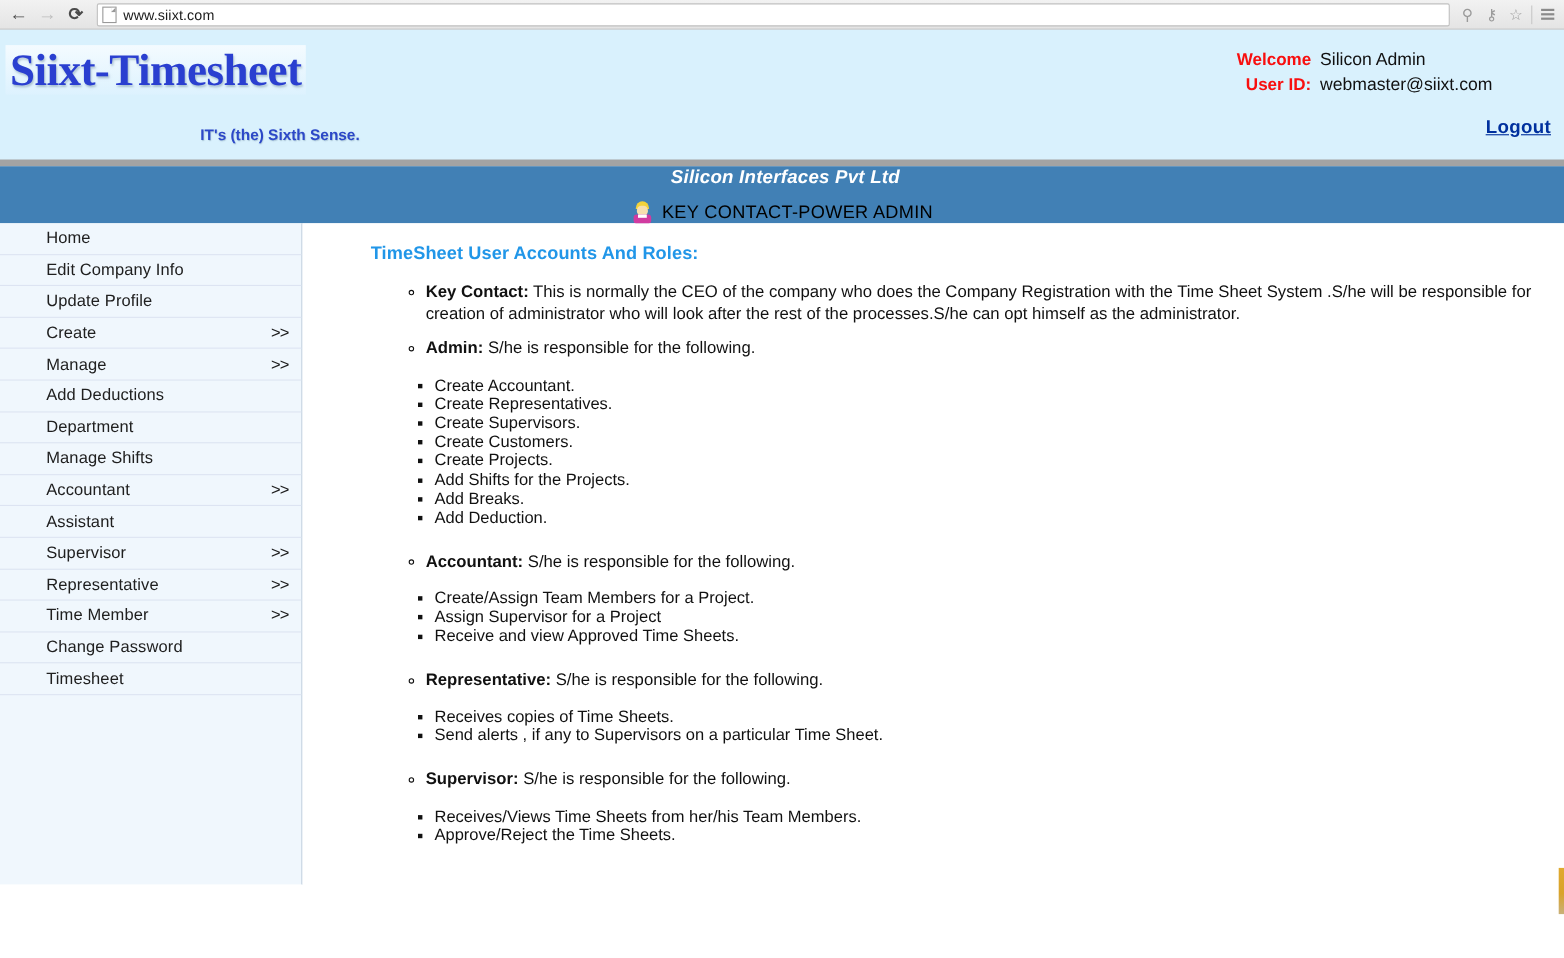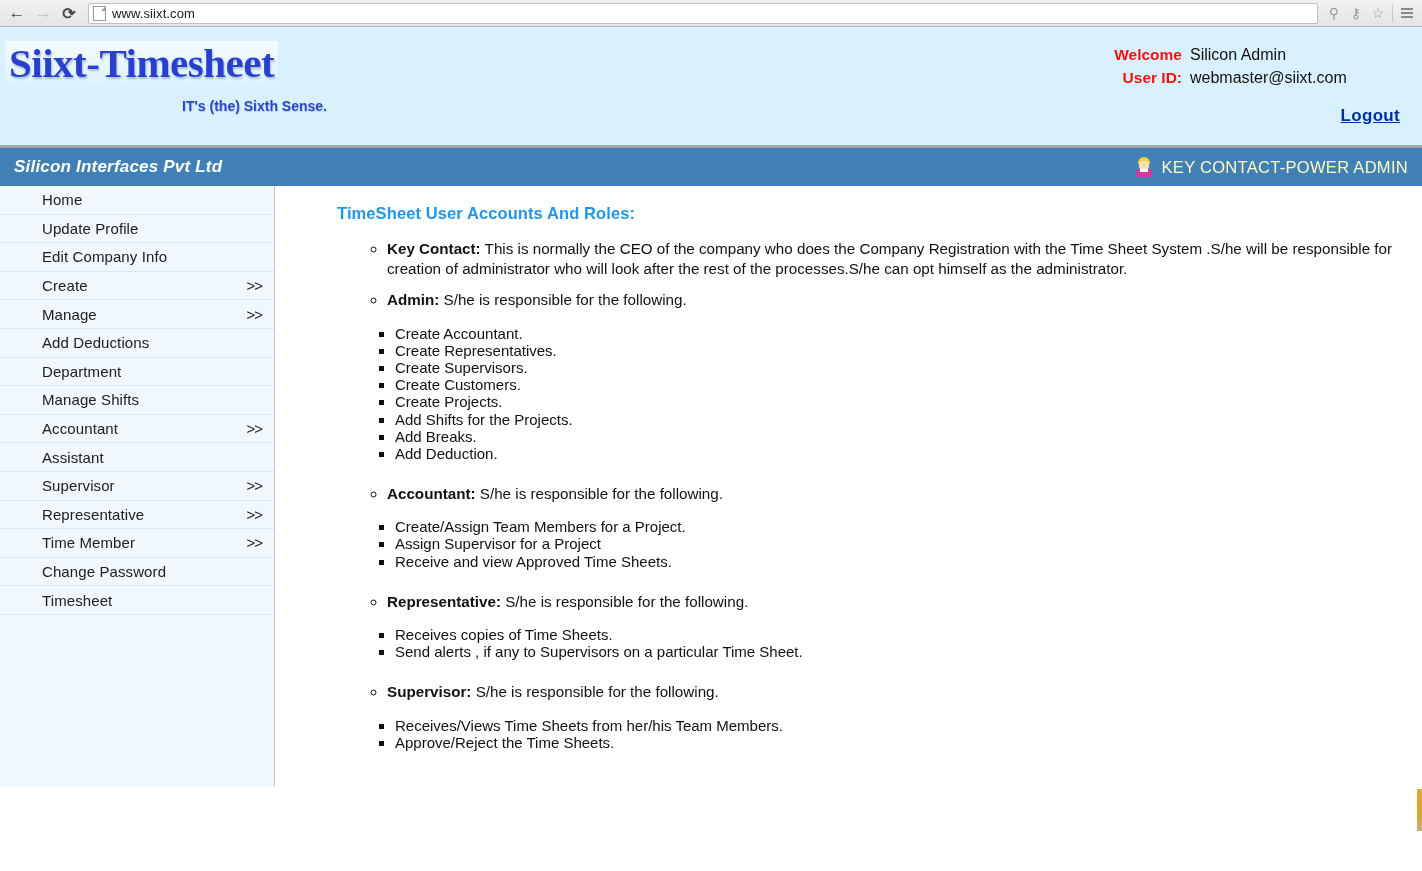--- a/index.html
+++ b/index.html
@@ -94,21 +94,21 @@
     width: 12px;
     height: 2px;
     background: #8a8a8a;
   }
 
   
   #page-header {
     height: 118px;
     background: #d9f1fd;
     position: relative;
-    border-bottom: 3px solid #a3a3a3;
+    border-bottom: 6px solid #a3a3a3;
   }
   #logo-block {
     position: absolute;
     left: 5px;
     top: 14px;
     width: 350px;
   }
   #logo-title {
     font-family: "Liberation Serif", serif;
     font-size: 41px;
@@ -120,28 +120,28 @@
     background: linear-gradient(180deg, #f4fbff 0%, #ddf2fe 100%);
     display: inline-block;
     padding: 2px 4px;
   }
   #logo-tagline {
     font-family: "Liberation Sans", sans-serif;
     font-size: 14px;
     font-weight: bold;
     color: #2c48c8;
     text-align: right;
-    margin-top: 12px;
+    margin-top: 28px;
     padding-right: 28px;
     text-shadow: 0.6px 1px 1px rgba(130,160,180,0.5);
   }
 
   #user-block {
     position: absolute;
-    right: 22px;
+    right: 12px;
     top: 16px;
     text-align: right;
     font-size: 16px;
   }
   .user-line {
     display: flex;
     justify-content: flex-end;
     align-items: baseline;
     gap: 8px;
     line-height: 1.45;
@@ -163,43 +163,44 @@
     color: #00309e;
     font-weight: bold;
     font-size: 17px;
     text-decoration: underline;
     letter-spacing: 0.3px;
     cursor: pointer;
   }
 
   
   #company-bar {
-    height: 38px;
+    height: 52px;
     background: #4180b5;
     display: flex;
     align-items: center;
     justify-content: space-between;
     padding: 0 8px 0 14px;
     box-sizing: border-box;
+    flex-direction: column;
   }
   #company-name {
     color: #ffffff;
     font-style: italic;
     font-weight: bold;
     font-size: 17px;
     letter-spacing: 0.2px;
   }
   #role-block {
     display: flex;
     align-items: center;
     gap: 8px;
     padding-right: 6px;
   }
   #role-label {
-    color: #fef9c3;
+    color: #000000;
     font-size: 16.5px;
     letter-spacing: 0.3px;
   }
   #role-avatar {
     width: 20px;
     height: 20px;
     position: relative;
     flex: none;
   }
   #role-avatar .hair {
@@ -367,25 +368,25 @@
 </div>
 
 <div id="content-area">
 
   <div id="sidebar">
     <div class="menu-item">
       <span class="menu-label">Home</span>
       <span class="menu-arrow"></span>
     </div>
     <div class="menu-item">
+      <span class="menu-label">Edit Company Info</span>
+      <span class="menu-arrow"></span>
+    </div>
+    <div class="menu-item">
       <span class="menu-label">Update Profile</span>
-      <span class="menu-arrow"></span>
-    </div>
-    <div class="menu-item">
-      <span class="menu-label">Edit Company Info</span>
       <span class="menu-arrow"></span>
     </div>
     <div class="menu-item">
       <span class="menu-label">Create</span>
       <span class="menu-arrow">&gt;&gt;</span>
     </div>
     <div class="menu-item">
       <span class="menu-label">Manage</span>
       <span class="menu-arrow">&gt;&gt;</span>
     </div>

